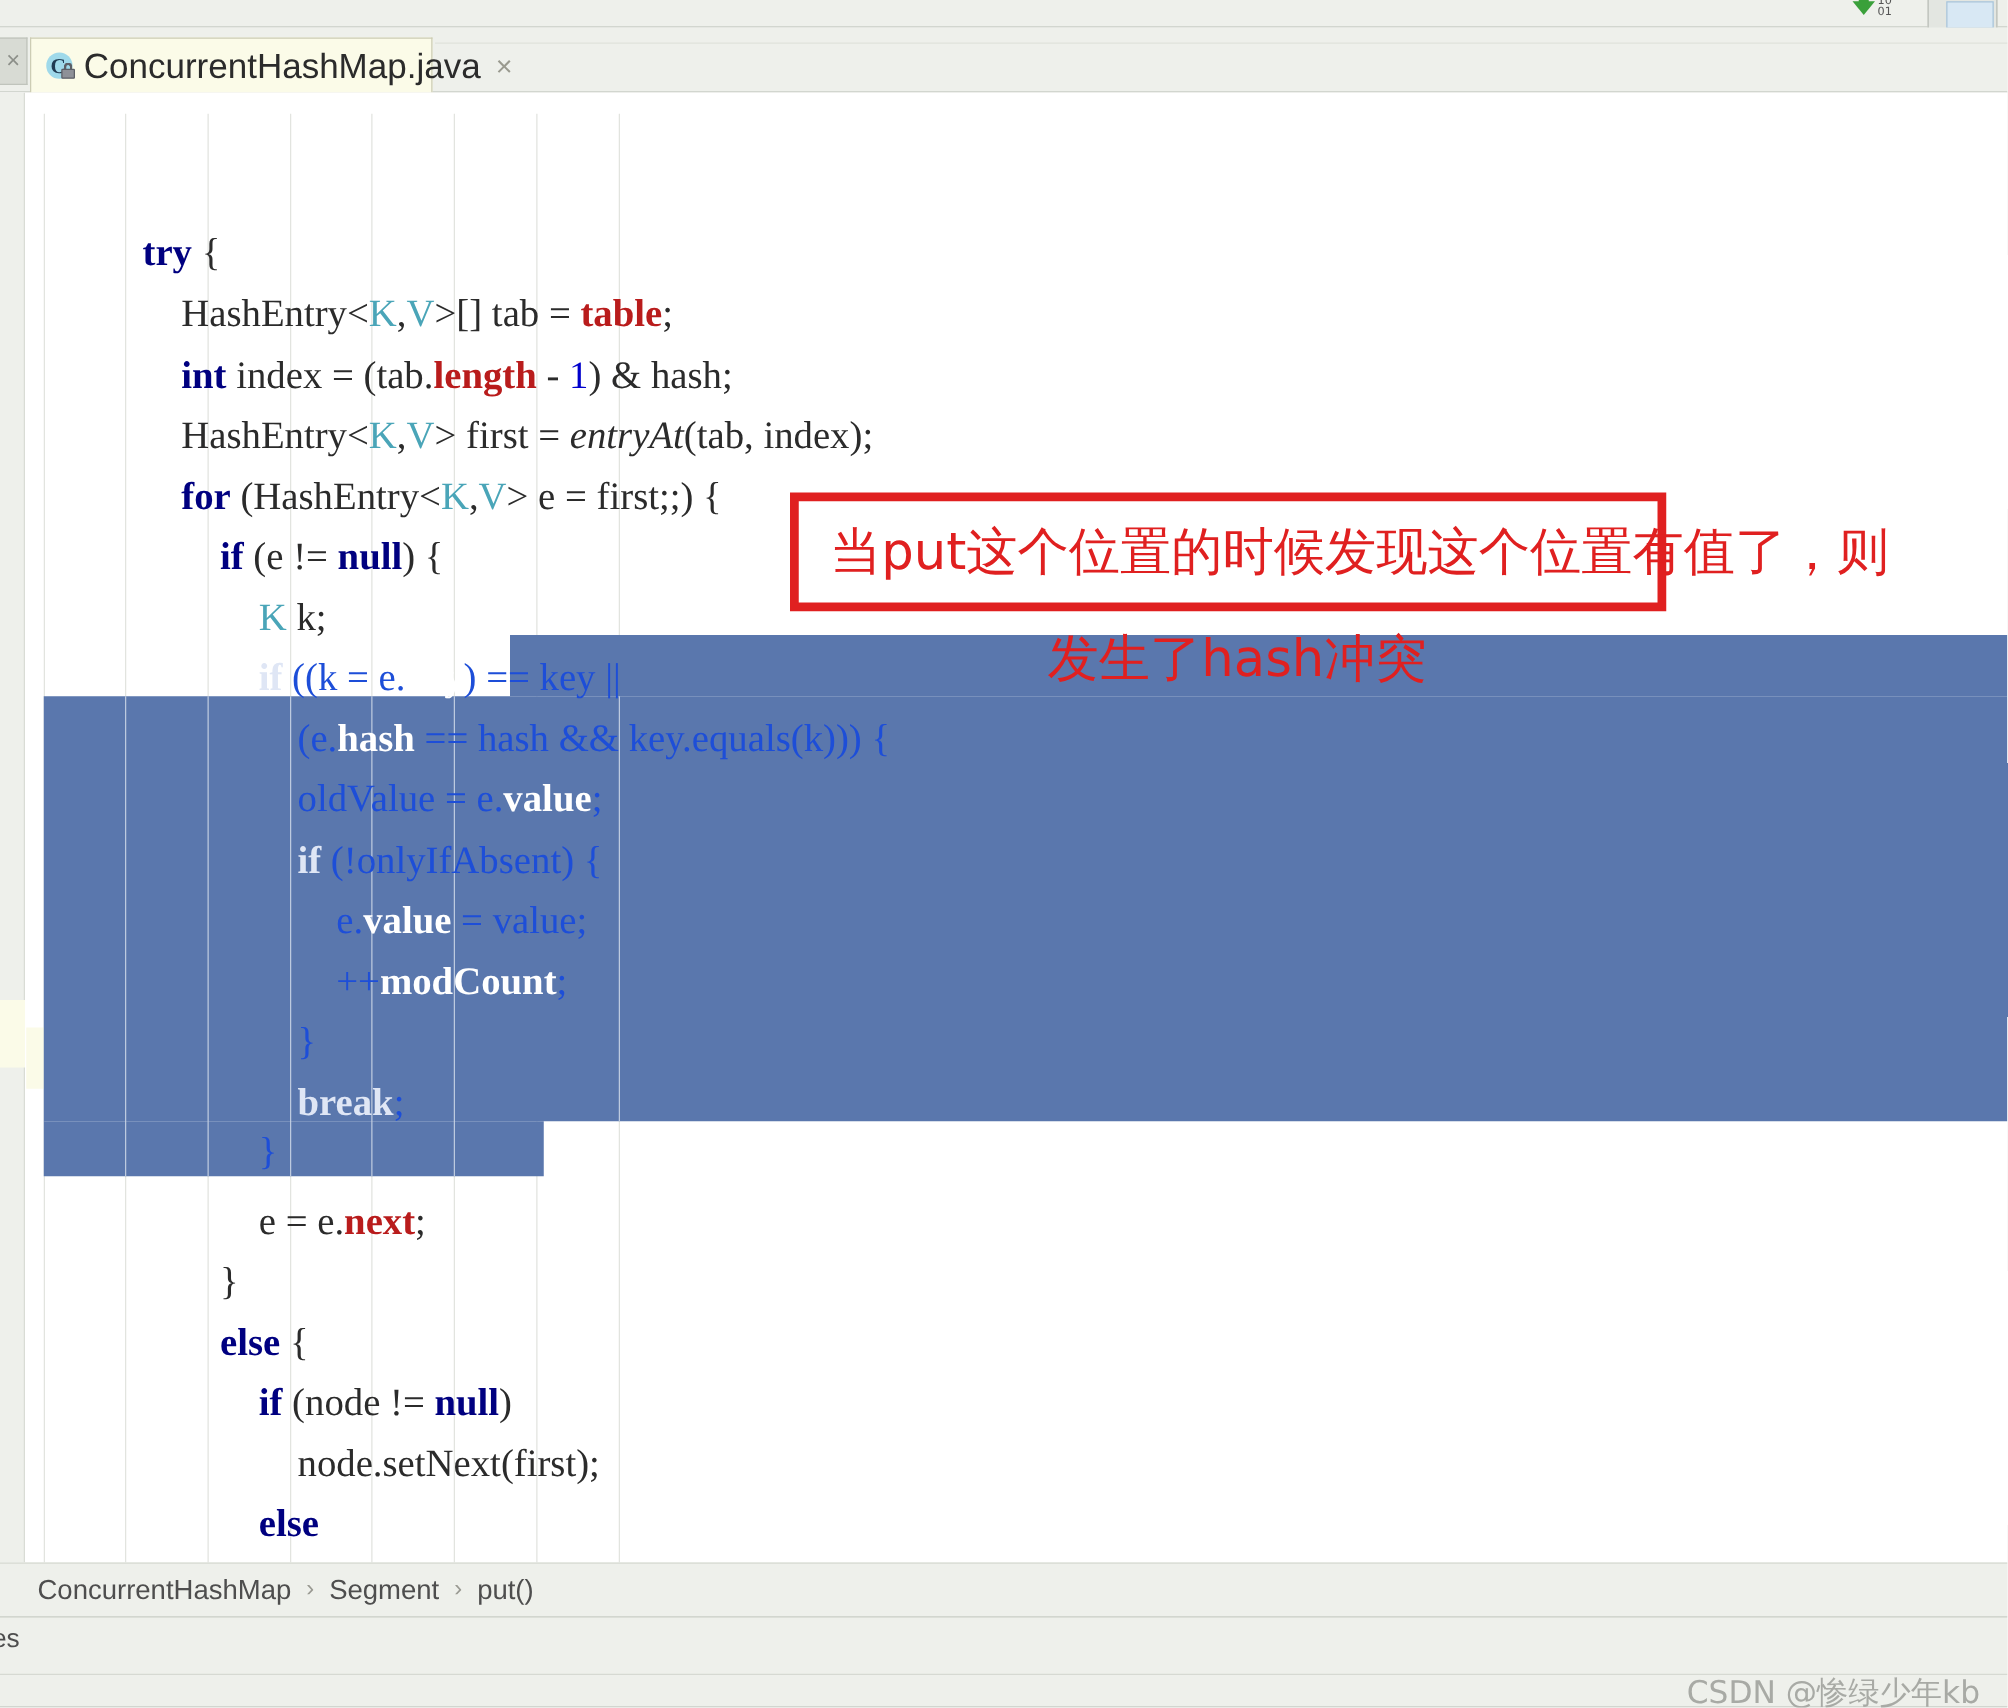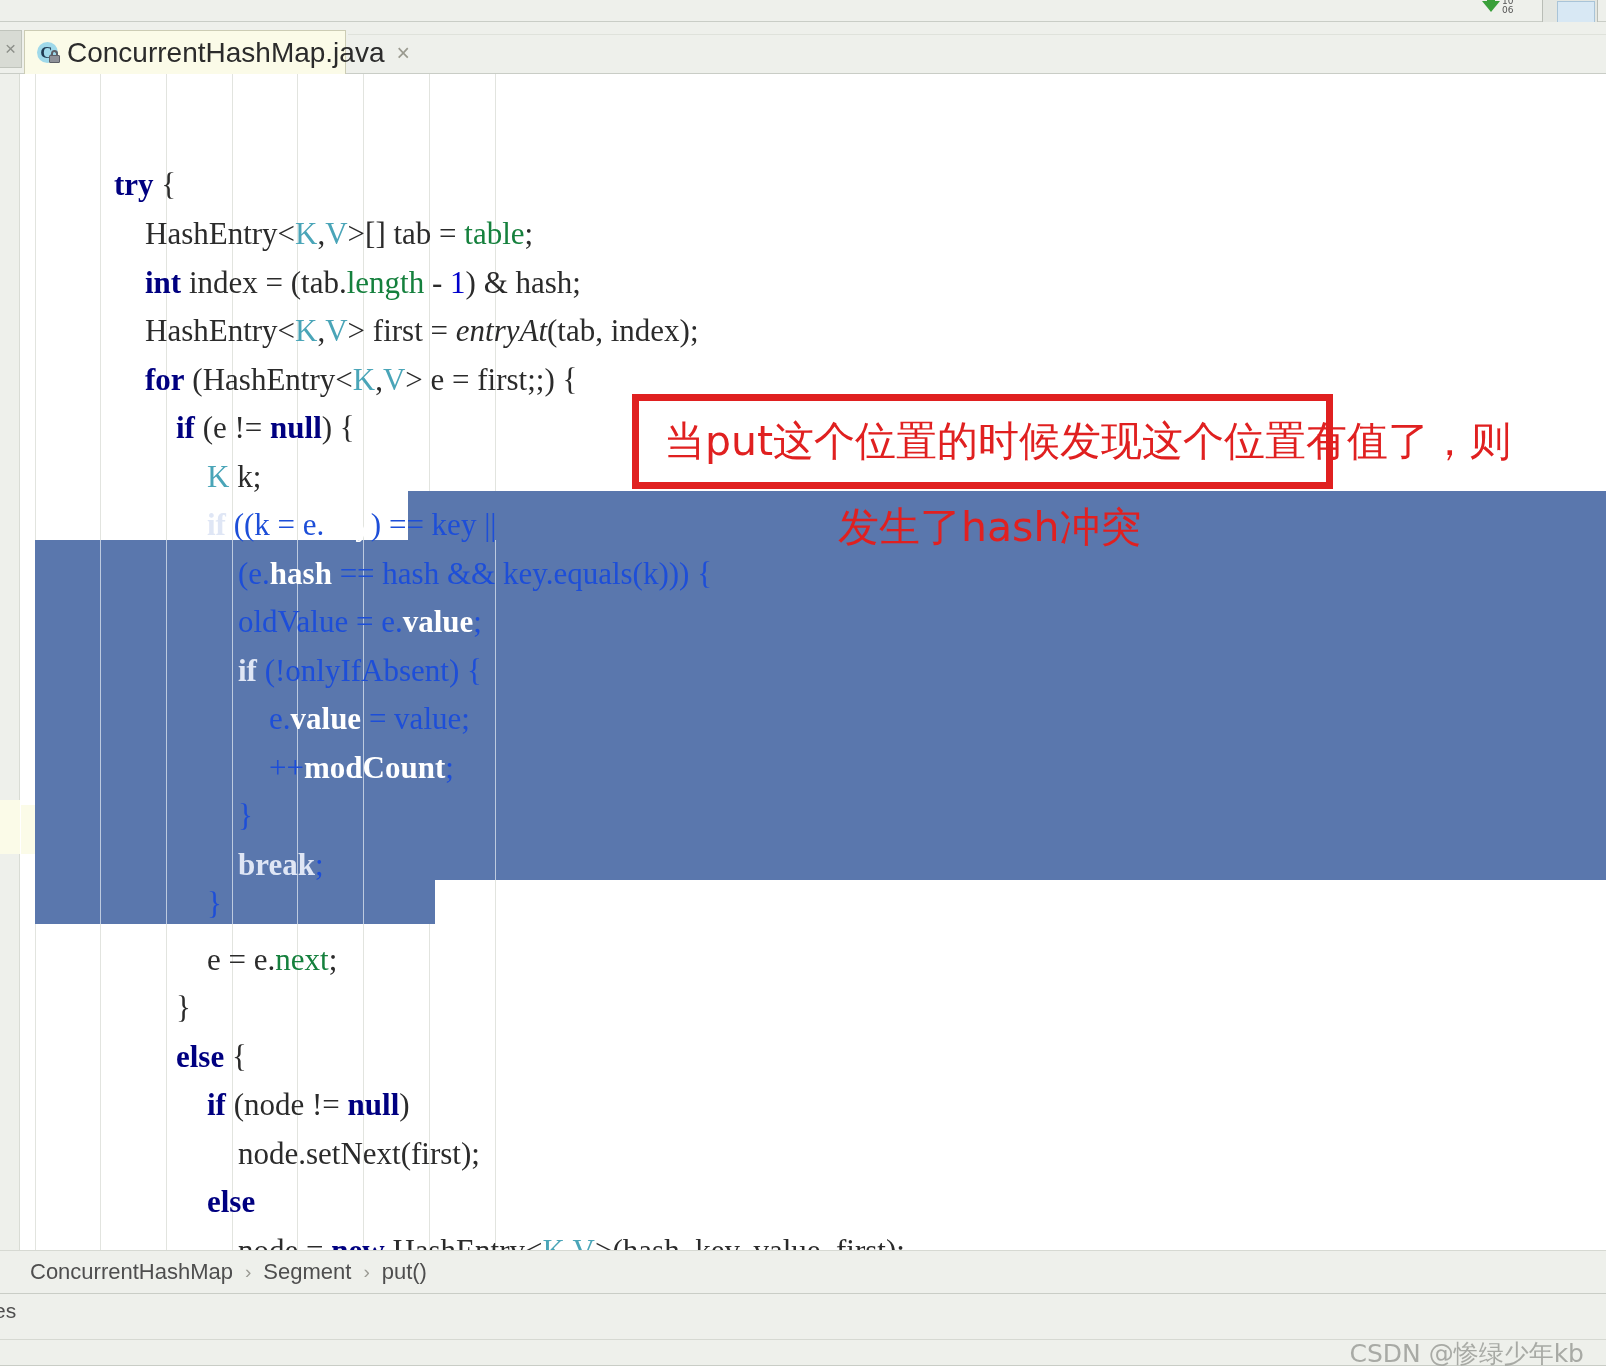--- a/index.html
+++ b/index.html
@@ -102,21 +102,21 @@
   }
   #gutter {
     position:absolute; left:0; top:0; width:20px; height:1176px;
     background:#eef0eb; border-right:1px solid #d9dcd5;
   }
   #gutter-marker {
     position:absolute; left:0; top:726px; width:20px; height:54px;
     background:#fbfbe8;
   }
   #code-surface {
-    position:absolute; left:21px; top:0; width:1585px; height:1176px;
+    position:absolute; left:21px; top:17px; width:1585px; height:1176px;
     background:#ffffff;
   }
 
   
   .indent-guide {
     position:absolute; top:0; width:1px; height:1176px; background:#e2e4df;
   }
 
   
   #current-line {
@@ -139,21 +139,21 @@
     font-family:"Liberation Serif", serif;
     font-size:31px;
     white-space:pre;
   }
   .line {
     position:absolute; left:0; height:49px; line-height:49px;
     white-space:pre; width:1585px;
   }
   .kw   { color:#000080; font-weight:700; }
   .typ  { color:#4aa5b8; }
-  .fld  { color:#15803d; font-weight:400; }
+  .fld  { color:#b91c1c; font-weight:700; }
   .num  { color:#0000cc; }
   .mth  { color:#2b2b2b; font-style:italic; }
   .pln  { color:#2b2b2b; }
   
   .on-sel .kw   { color:#dfe6f5; font-weight:700; }
   .on-sel .fld  { color:#ffffff; font-weight:700; }
   .on-sel .pln  { color:#1d4ed8; }
 
   
   #anno-box {
@@ -201,21 +201,21 @@
 </style>
 </head>
 <body>
 
 <div id="toolbar">
   <div id="decompile-icon">
     <span class="shaft"></span>
     <span class="arrow"></span>
     <span class="bits">
       <span>10</span><br>
-      <span>06</span>
+      <span>01</span>
     </span>
   </div>
   <div id="preview-chip">
     <i></i>
   </div>
 </div>
 
 <div id="tabbar">
   <div id="tab-spacer"></div>
   <div id="tab-close-stub">×</div>

